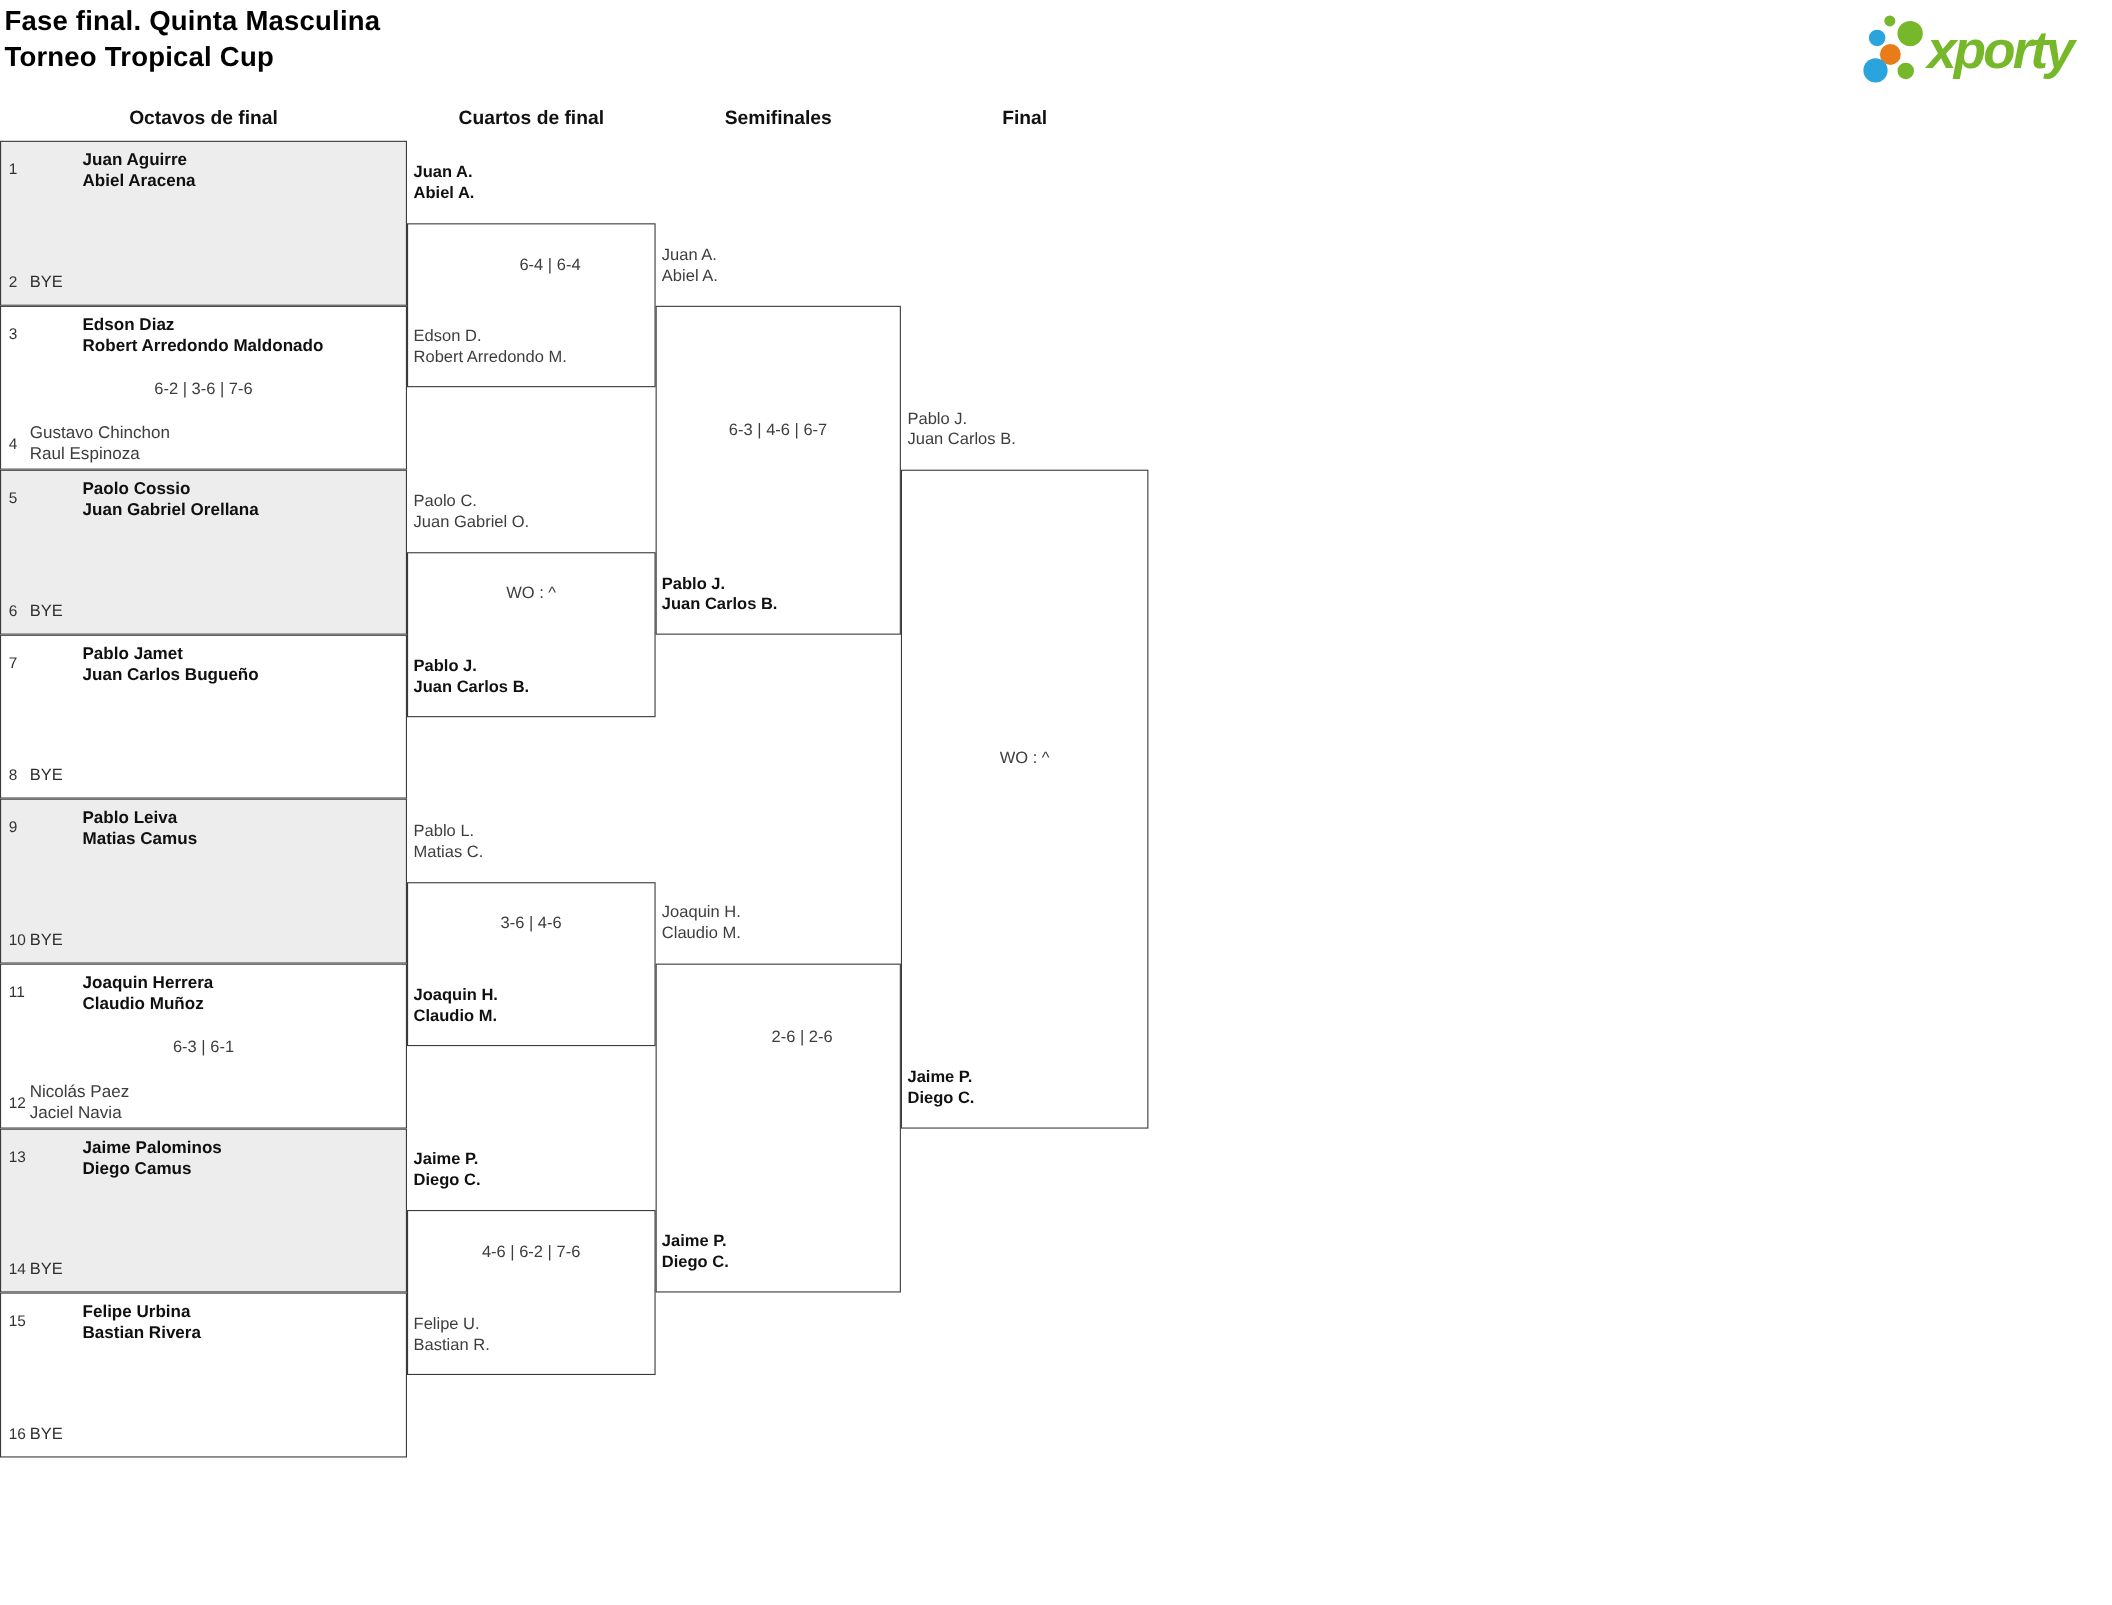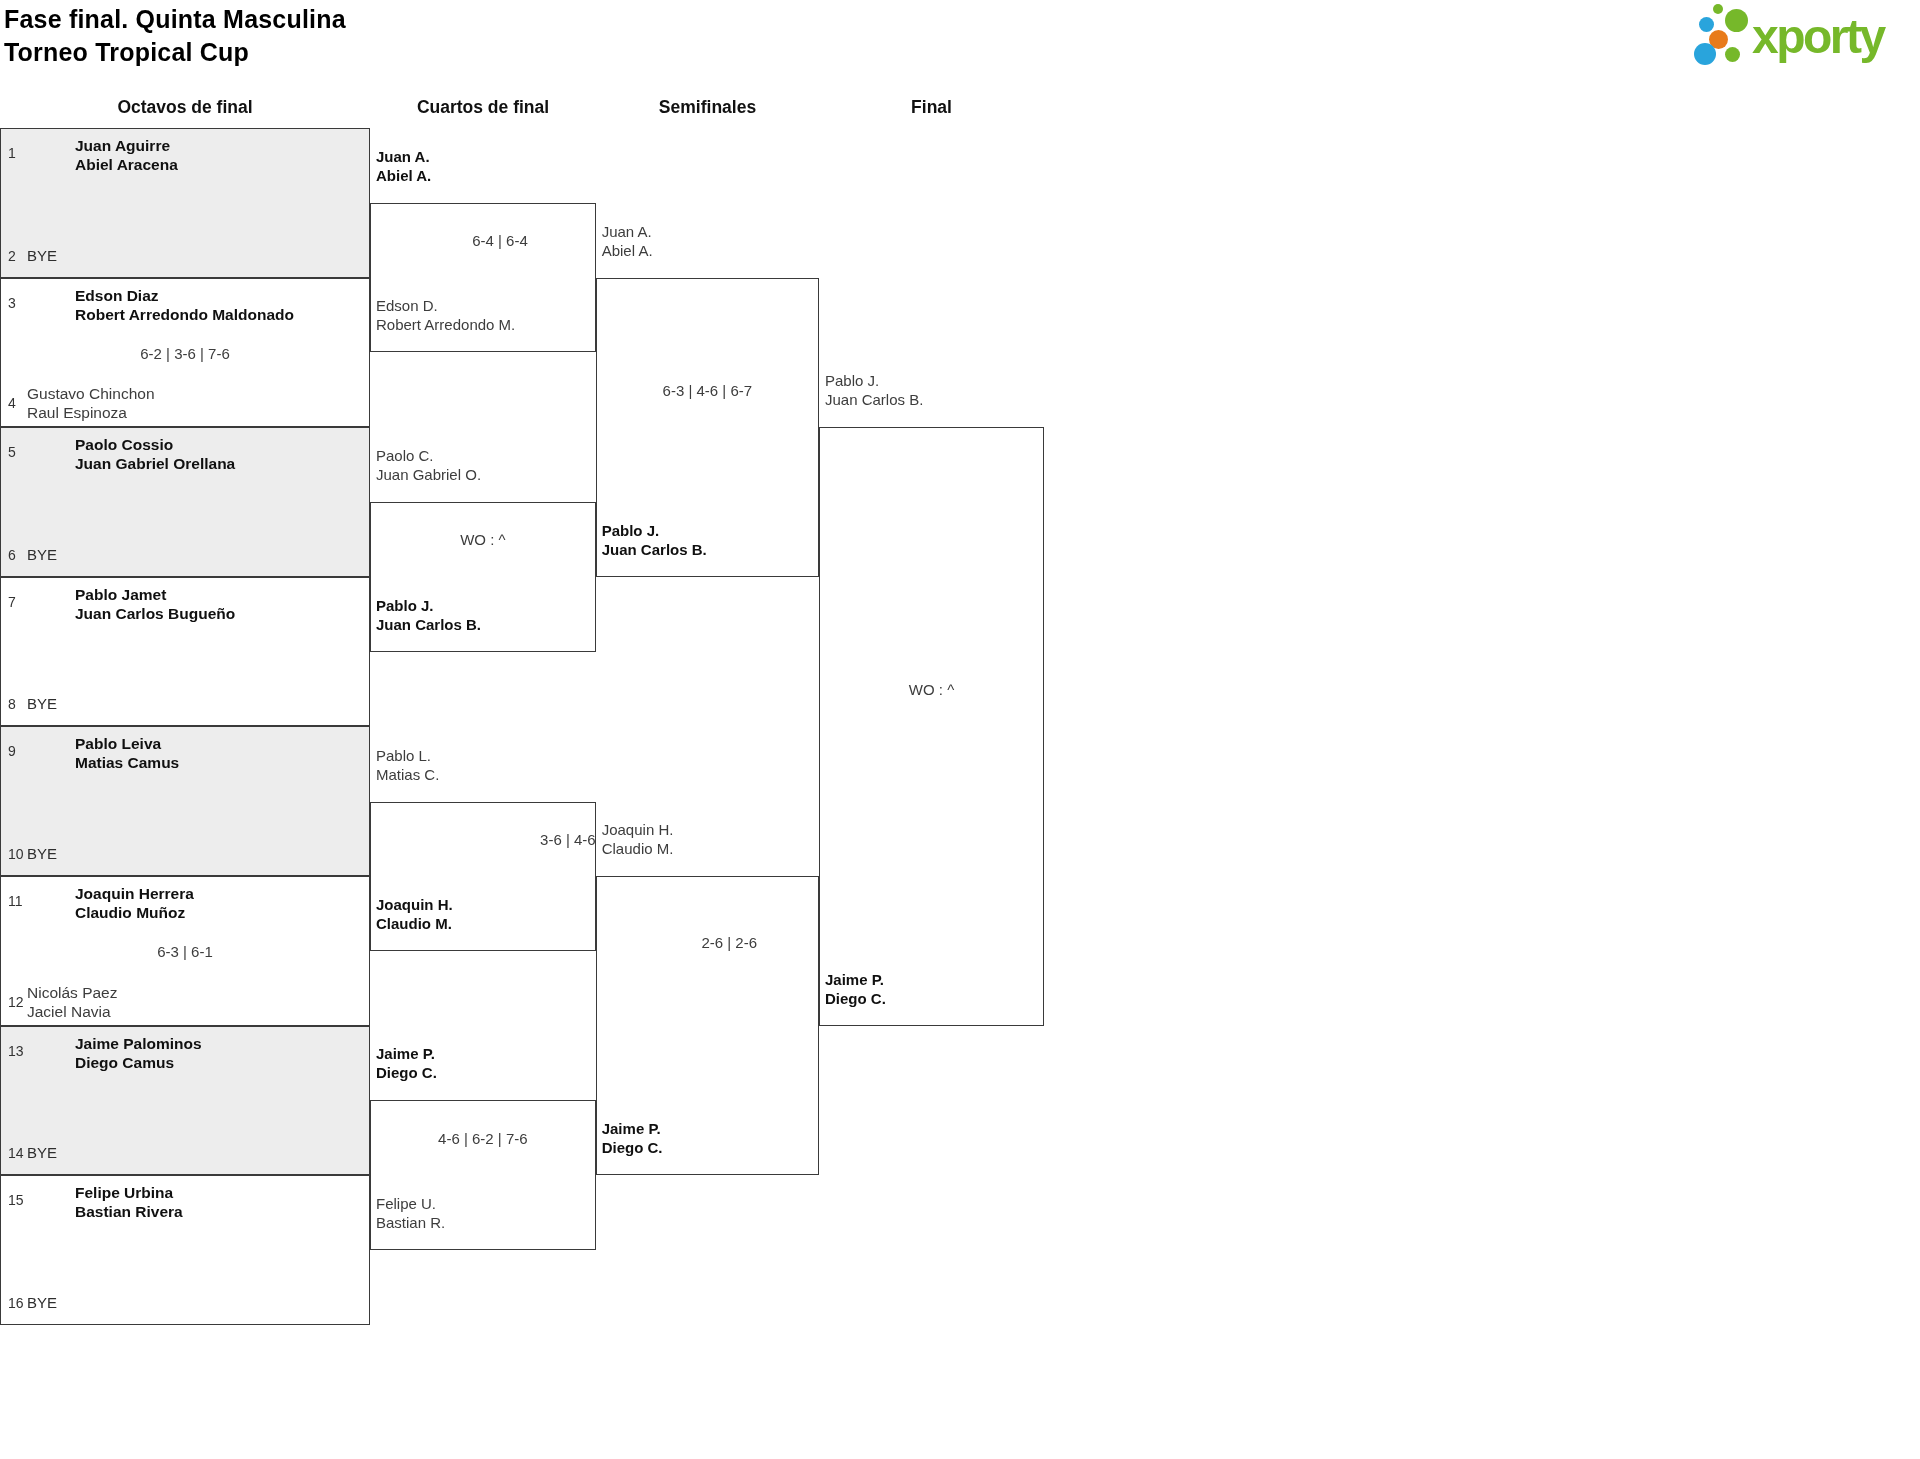--- a/index.html
+++ b/index.html
@@ -4,21 +4,21 @@
 <style>
   html,body{margin:0;padding:0;background:#fff;}
   .page{position:relative;width:1920px;height:1459px;background:#ffffff;
         font-family:"Liberation Sans",sans-serif;color:#222;overflow:hidden;}
 
   
   .title-block{position:absolute;left:4px;top:3px;}
   .title-line{font-size:25px;font-weight:700;line-height:33px;color:#000;letter-spacing:.2px;}
 
   
-  .logo{position:absolute;left:1688px;top:0;width:230px;height:70px;}
+  .logo{position:absolute;left:1688px;top:10px;width:230px;height:70px;font-style:italic;}
   .dot{position:absolute;border-radius:50%;}
   .logo-text{position:absolute;left:64px;top:13px;font-size:48px;font-weight:700;
              letter-spacing:-2.5px;line-height:48px;}
 
   
   .round-header{position:absolute;top:97px;font-size:17.5px;font-weight:600;color:#111;
                 text-align:center;line-height:20px;}
 
   
   .box{position:absolute;left:0;width:370px;height:149.6px;border:1px solid #3a3a3a;
@@ -203,21 +203,21 @@
     <div>Jaime P.</div>
     <div>Diego C.</div>
   </div>
   <div class="adv" style="left:376px;top:1194px;">
     <div>Felipe U.</div>
     <div>Bastian R.</div>
   </div>
 
   <div class="score" style="left:370px;width:260px;top:231px;">6-4 | 6-4</div>
   <div class="score" style="left:370px;width:225.7px;top:530.2px;">WO : ^</div>
-  <div class="score" style="left:370px;width:225.7px;top:829.8px;text-align:right;">3-6 | 4-6</div>
+  <div class="score" style="left:370px;width:225.7px;top:829.8px;">3-6 | 4-6</div>
   <div class="score" style="left:370px;width:225.7px;top:1128.6px;">4-6 | 6-2 | 7-6</div>
 
   <div class="adv" style="left:601.7px;top:221.6px;">
     <div>Juan A.</div>
     <div>Abiel A.</div>
   </div>
   <div class="adv bold" style="left:601.7px;top:520.8px;">
     <div>Pablo J.</div>
     <div>Juan Carlos B.</div>
   </div>

